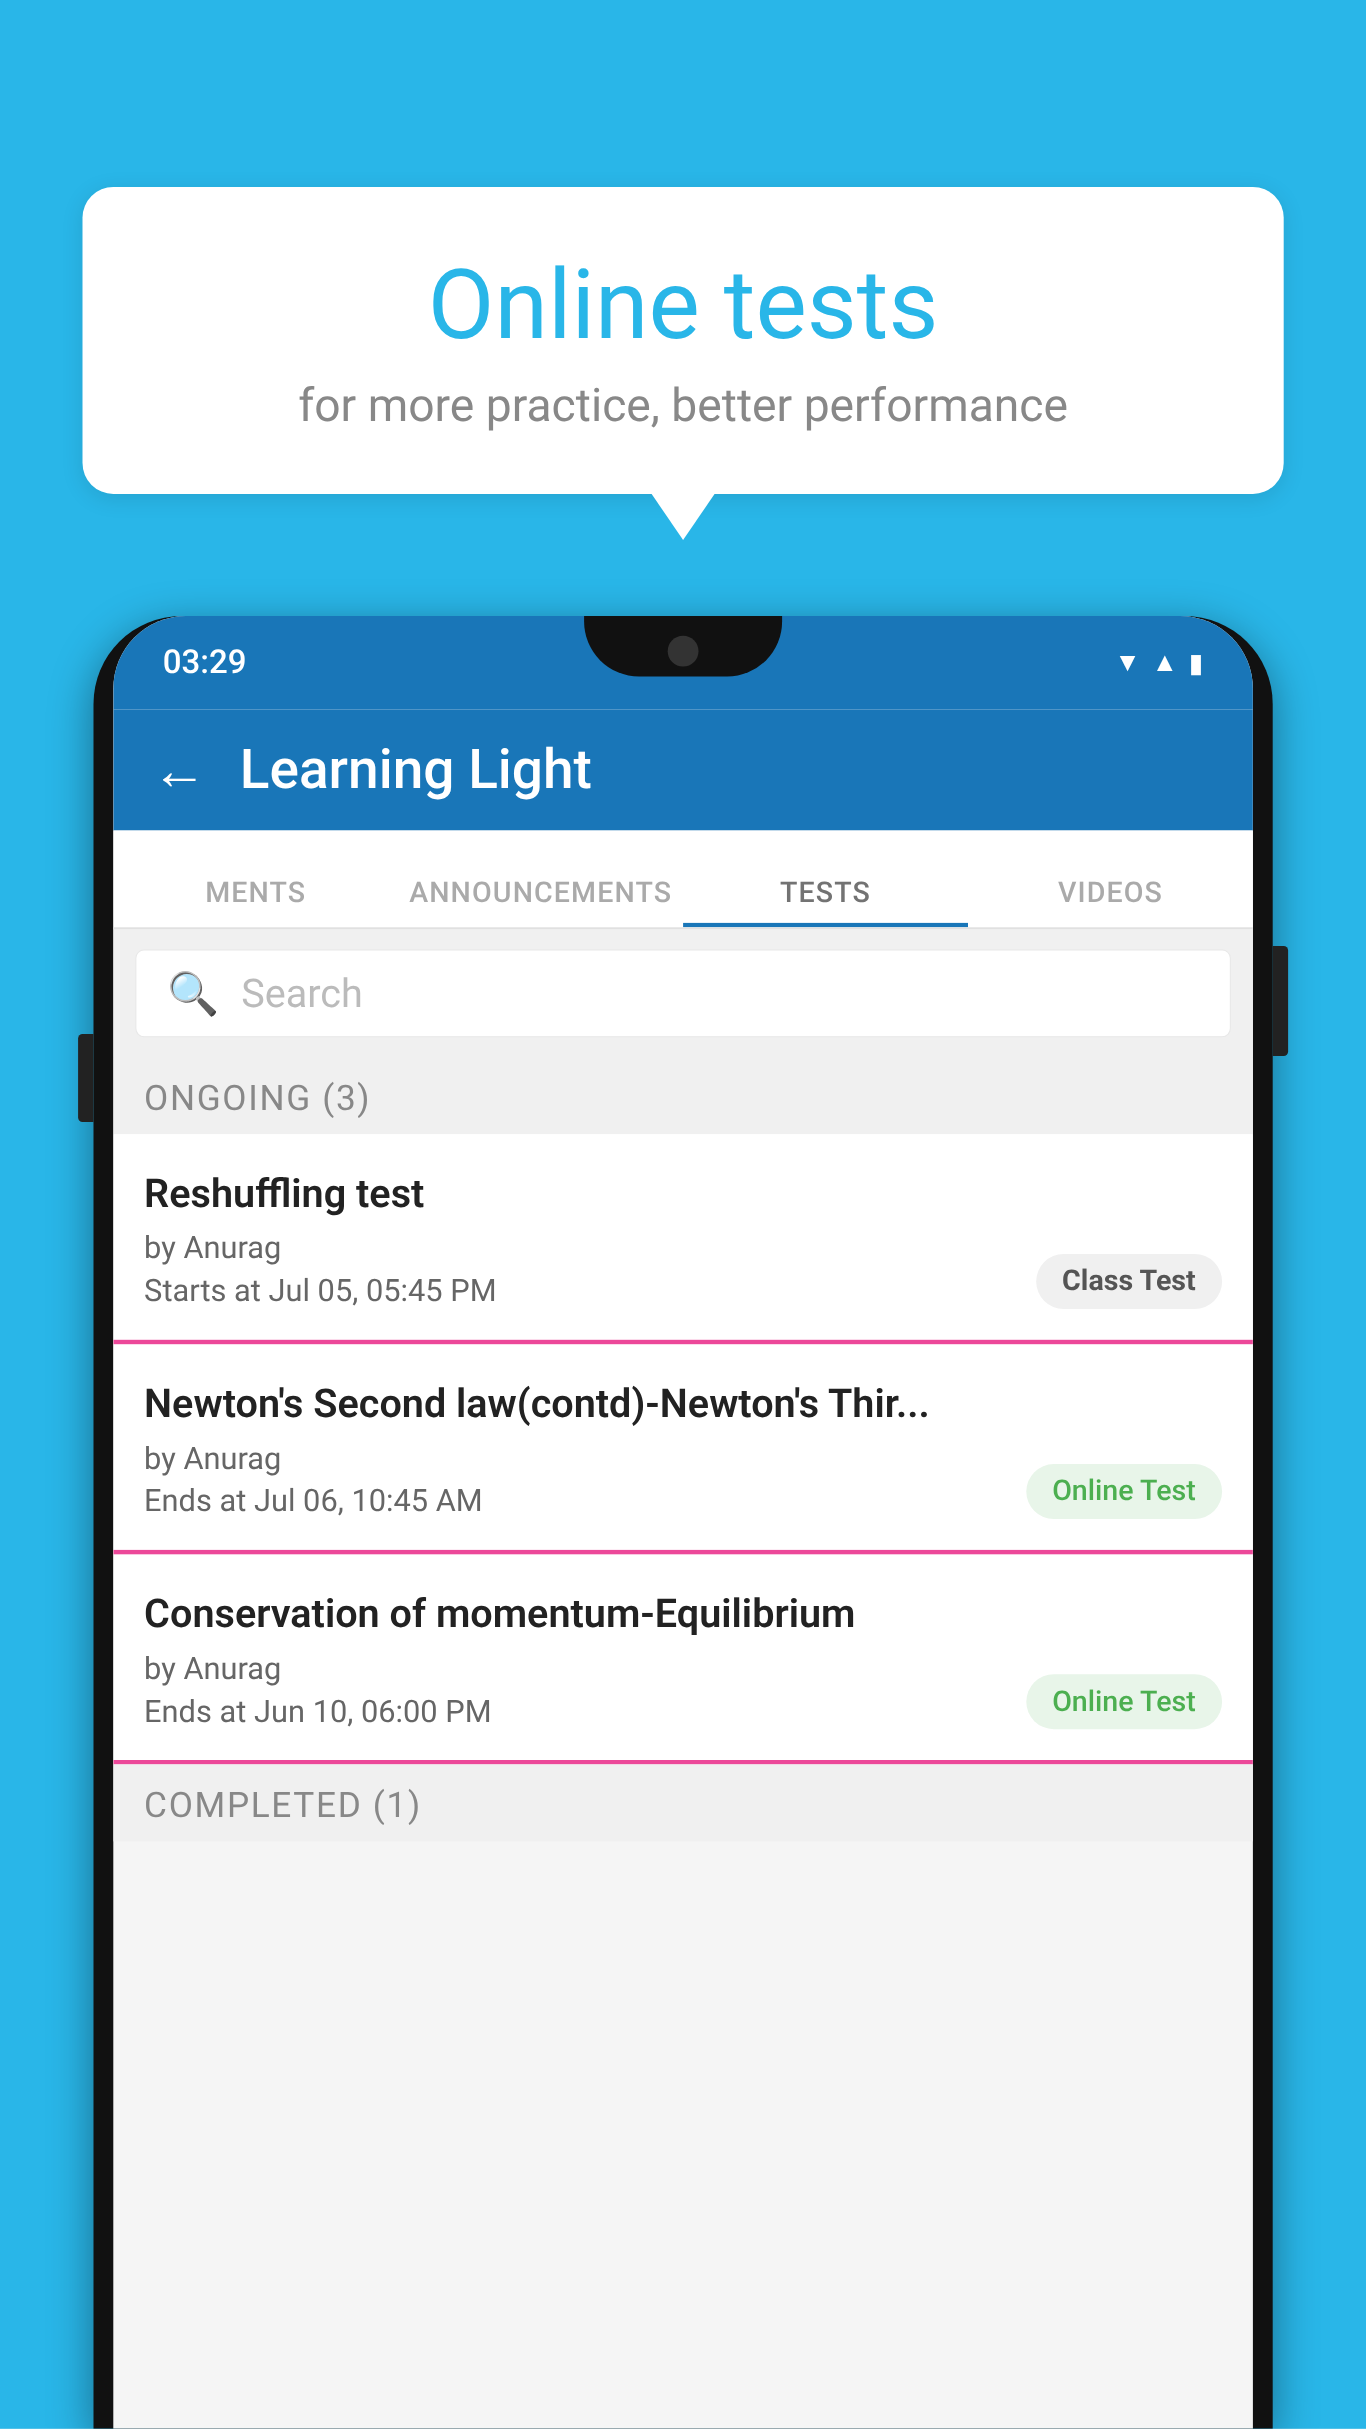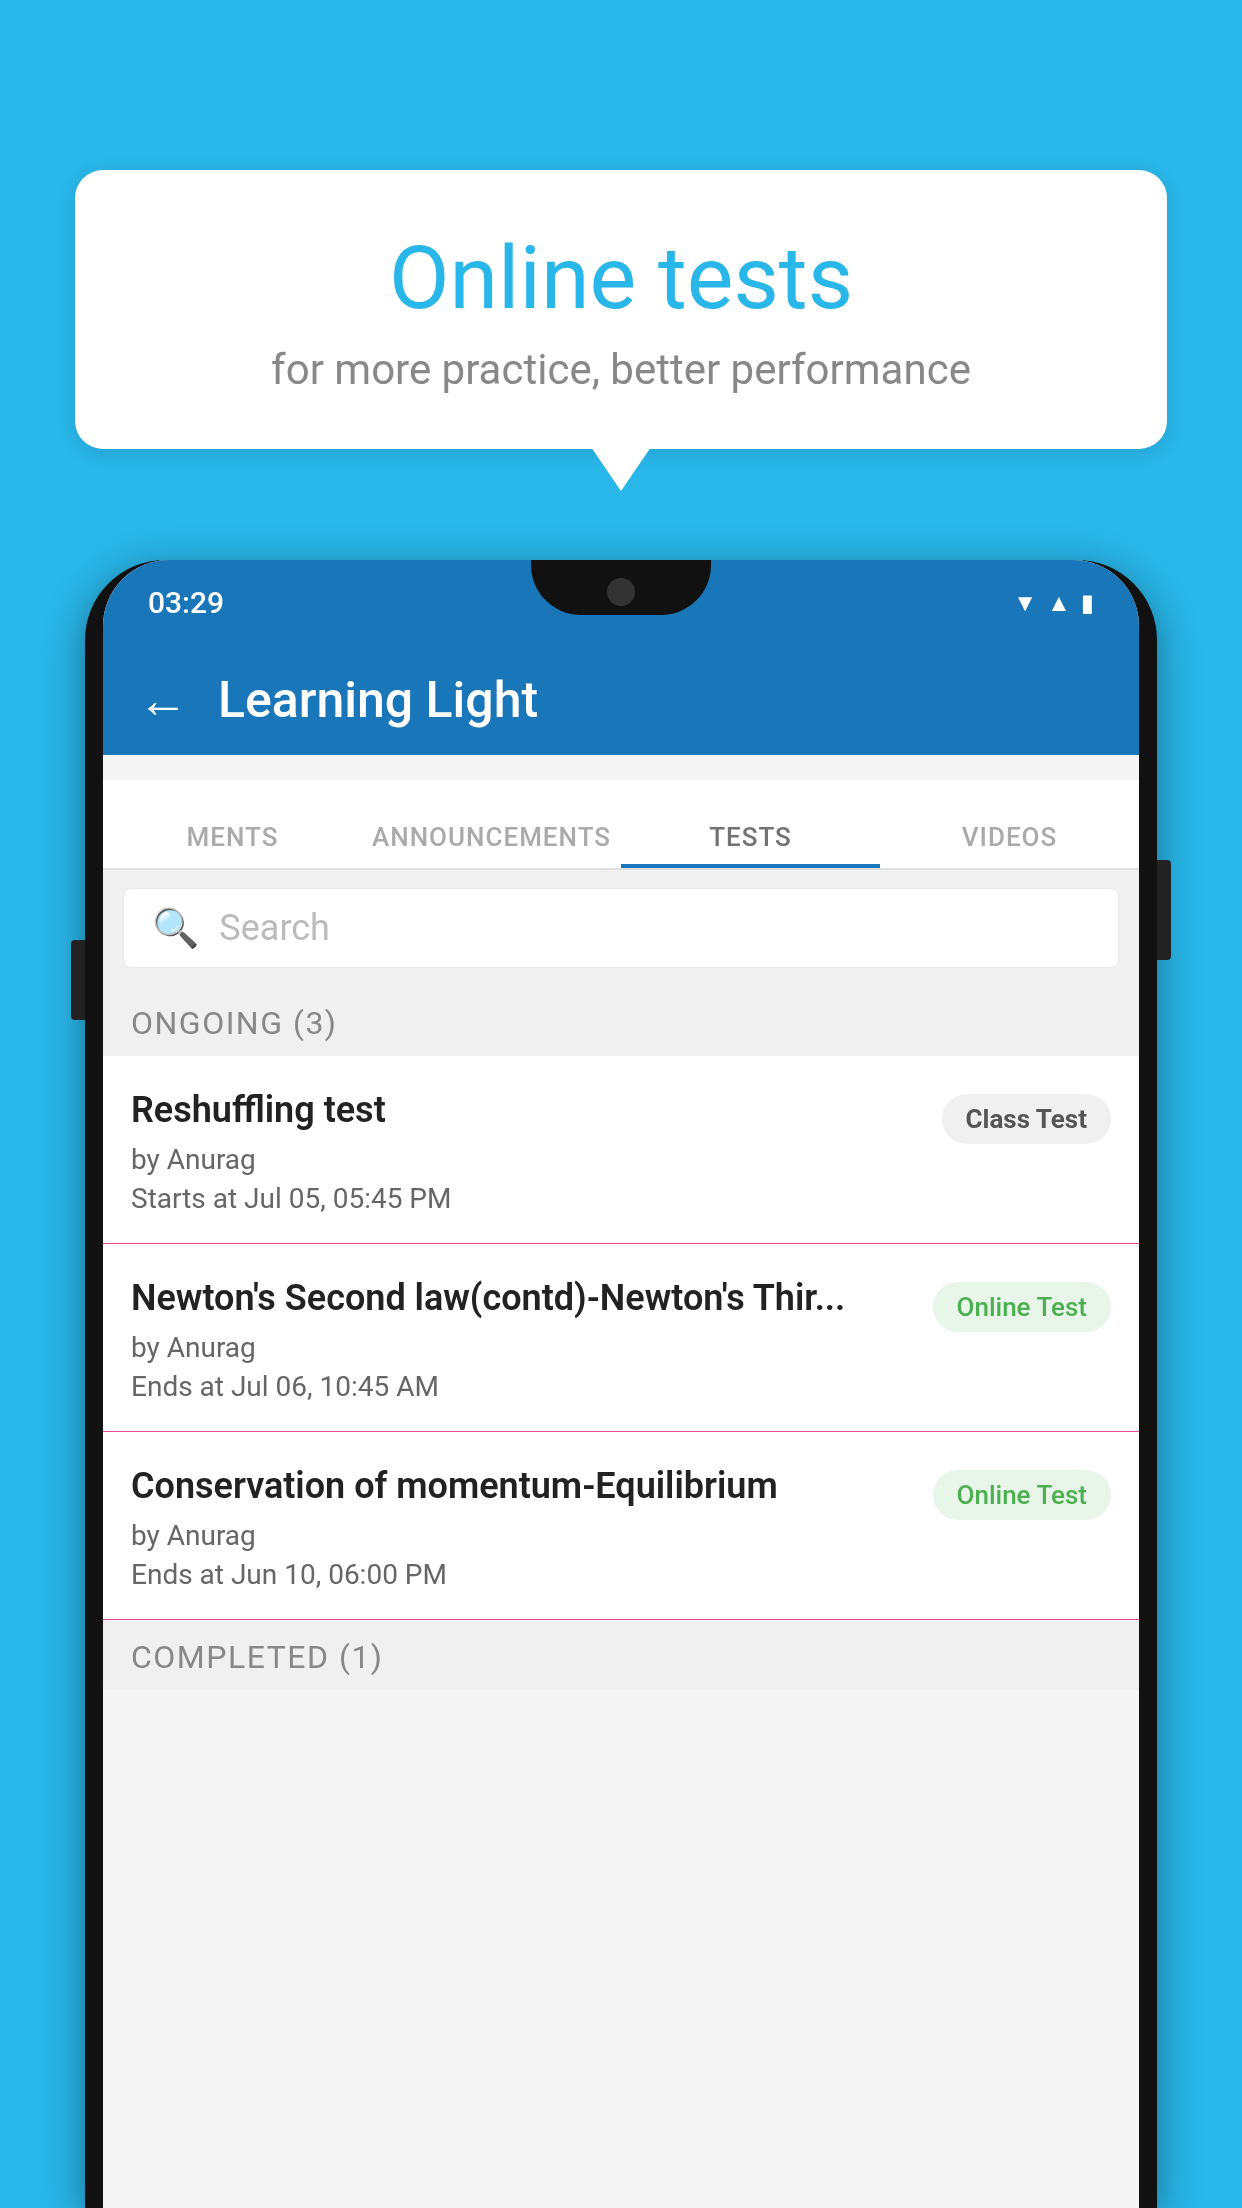--- a/index.html
+++ b/index.html
@@ -140,21 +140,20 @@
     }
 
     
     .tabs-bar {
       background: white;
       height: 90px;
       display: flex;
       align-items: center;
       border-bottom: 2px solid #e0e0e0;
       overflow: hidden;
-      margin-top: 25px;
     }
     .tab-item {
       flex: 1;
       text-align: center;
       padding-bottom: 16px;
       font-size: 26px;
       font-weight: 500;
       color: #aaa;
       letter-spacing: 1px;
       cursor: pointer;
@@ -212,23 +211,23 @@
       font-weight: 400;
       letter-spacing: 1.5px;
     }
 
     
     .test-list {
       background: white;
     }
     .test-item {
       padding: 32px 28px 28px;
-      border-bottom: 1px solid #ec4899;
-      display: flex;
-      align-items: flex-start;
+      border-bottom: 4px solid #ec4899;
+      display: flex;
+      align-items: flex-end;
       justify-content: space-between;
       gap: 20px;
     }
     .test-info {
       flex: 1;
     }
     .test-name {
       font-size: 36px;
       font-weight: 600;
       color: #222;

